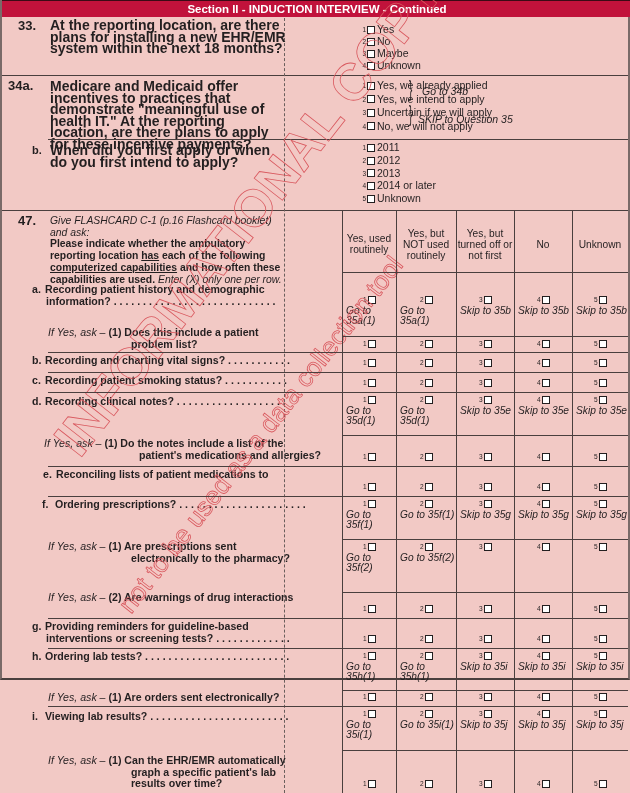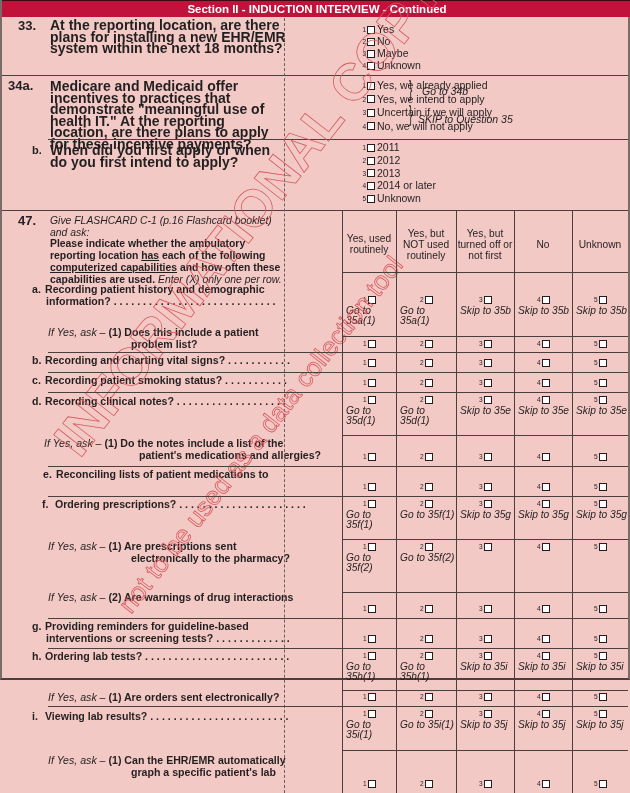--- a/index.html
+++ b/index.html
@@ -607,21 +607,21 @@
         </div>
         <div class="note">Skip to 35j</div>
       </div>
       <div class="cell" style="left: 570px; width: 56px; top: 709px;">
         <div class="box">
           <span class="optnum">5</span>
           <span class="cb"></span>
         </div>
         <div class="note">Skip to 35j</div>
       </div>
-      <div class="sub-label" style="left: 46px; top: 755px;"><span class="ital">If Yes, ask – </span><b>(1) Can the EHR/EMR automatically</b><br><b style="padding-left:83px">graph a specific patient's lab</b><br></div>
+      <div class="sub-label" style="left: 46px; top: 755px;"><span class="ital">If Yes, ask – </span><b>(1) Can the EHR/EMR automatically</b><br><b style="padding-left:83px">graph a specific patient's lab</b><br><b style="padding-left:83px">results over time?</b></div>
       <div class="cell" style="left: 340px; width: 54px; top: 779px;">
         <div class="box">
           <span class="optnum">1</span>
           <span class="cb"></span>
         </div>
       </div>
       <div class="cell" style="left: 394px; width: 60px; top: 779px;">
         <div class="box">
           <span class="optnum">2</span>
           <span class="cb"></span>

